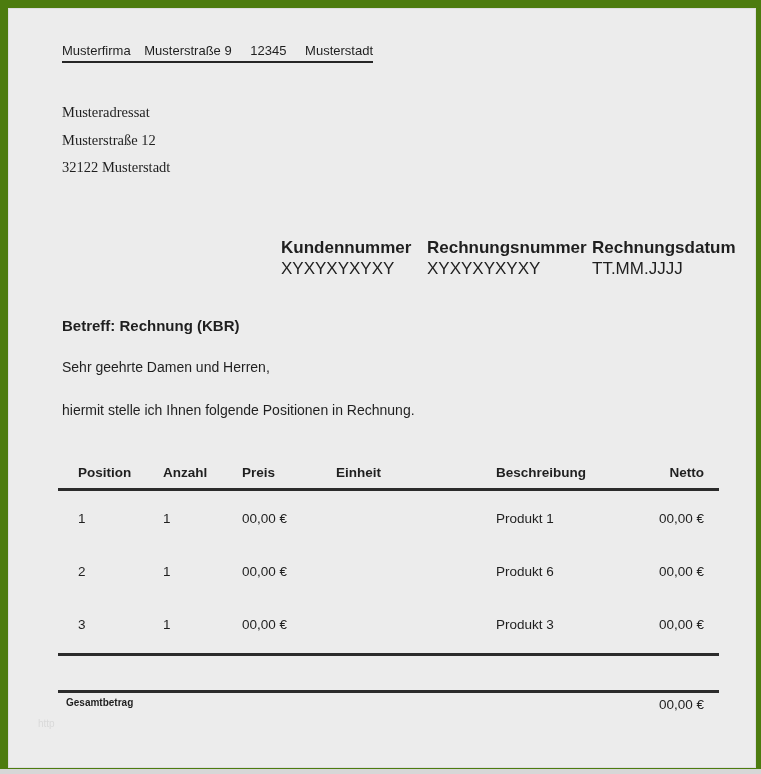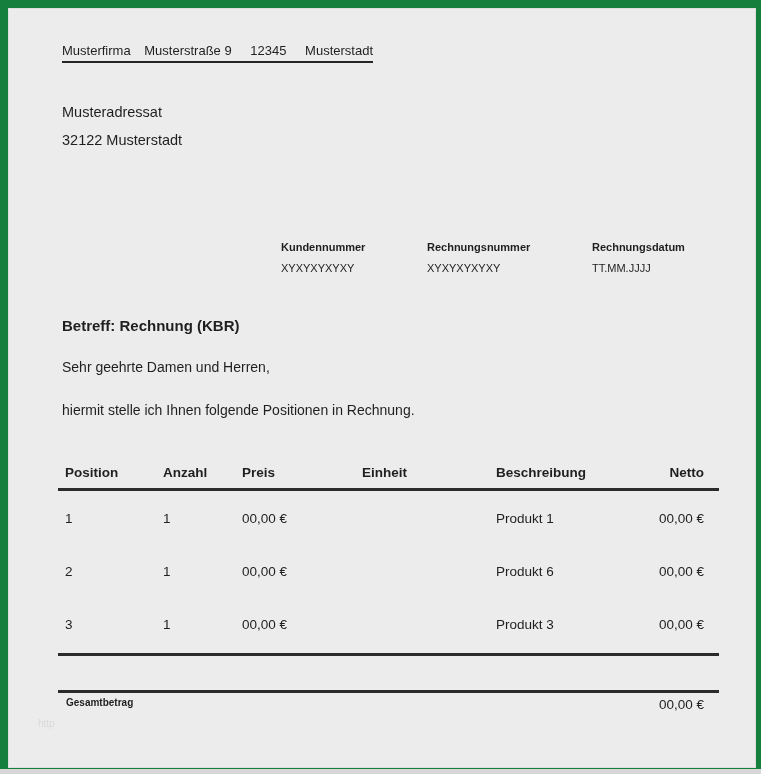--- a/index.html
+++ b/index.html
@@ -4,21 +4,21 @@
 <style>
   html, body {
     margin: 0;
     padding: 0;
     background: #ffffff;
   }
   .screen {
     position: relative;
     width: 761px;
     height: 774px;
-    background: #15803d;
+    background: #4d7c0f;
     overflow: hidden;
     font-family: "Liberation Sans", sans-serif;
     color: #1f1f1f;
   }
   .page {
     position: absolute;
     left: 8px;
     top: 8px;
     width: 748px;
     height: 760px;
@@ -47,25 +47,26 @@
   }
   .sender-line .seg { display: inline-block; }
   .sender-line .gap-sm { margin-right: 10px; }
   .sender-line .gap-md { margin-right: 15px; }
 
   .recipient {
     left: 62px;
     top: 99px;
     font-size: 14.5px;
     line-height: 27.5px;
+    font-family: Liberation Serif, serif;
   }
 
   .meta-col {
     top: 237px;
-    font-size: 11px;
+    font-size: 17px;
     line-height: 21px;
   }
   .meta-col .meta-label { font-weight: bold; }
   .meta-kunde   { left: 281px; }
   .meta-rechnr  { left: 427px; }
   .meta-datum   { left: 592px; }
 
   .subject {
     left: 62px;
     top: 317px;
@@ -83,24 +84,24 @@
     font-size: 14px;
   }
 
   .th, .td {
     position: absolute;
     font-size: 13.5px;
     line-height: 16px;
     white-space: nowrap;
   }
   .th { font-weight: bold; }
-  .col-position     { left: 53px; padding-left: 12px; }
+  .col-position     { left: 66px; padding-left: 12px; }
   .col-anzahl       { left: 163px; }
   .col-preis        { left: 242px; }
-  .col-einheit      { left: 362px; }
+  .col-einheit      { left: 336px; }
   .col-beschreibung { left: 496px; }
   .col-netto        { right: 57px; text-align: right; margin-left: 16px; }
 
   .rule {
     position: absolute;
     left: 58px;
     width: 661px;
     height: 3px;
     background: #2b2b2b;
   }
@@ -143,20 +144,21 @@
 
   <div class="abs sender-line">
     <span class="seg gap-sm">Musterfirma</span>
     <span class="seg gap-md">Musterstraße 9</span>
     <span class="seg gap-md">12345</span>
     <span class="seg">Musterstadt</span>
   </div>
 
   <div class="abs recipient">
     <div>Musteradressat</div>
+    <div>Musterstraße 12</div>
     <div>32122 Musterstadt</div>
   </div>
 
   <div class="abs meta-col meta-kunde">
     <div class="meta-label">Kundennummer</div>
     <div class="meta-value">XYXYXYXYXY</div>
   </div>
   <div class="abs meta-col meta-rechnr">
     <div class="meta-label">Rechnungsnummer</div>
     <div class="meta-value">XYXYXYXYXY</div>

